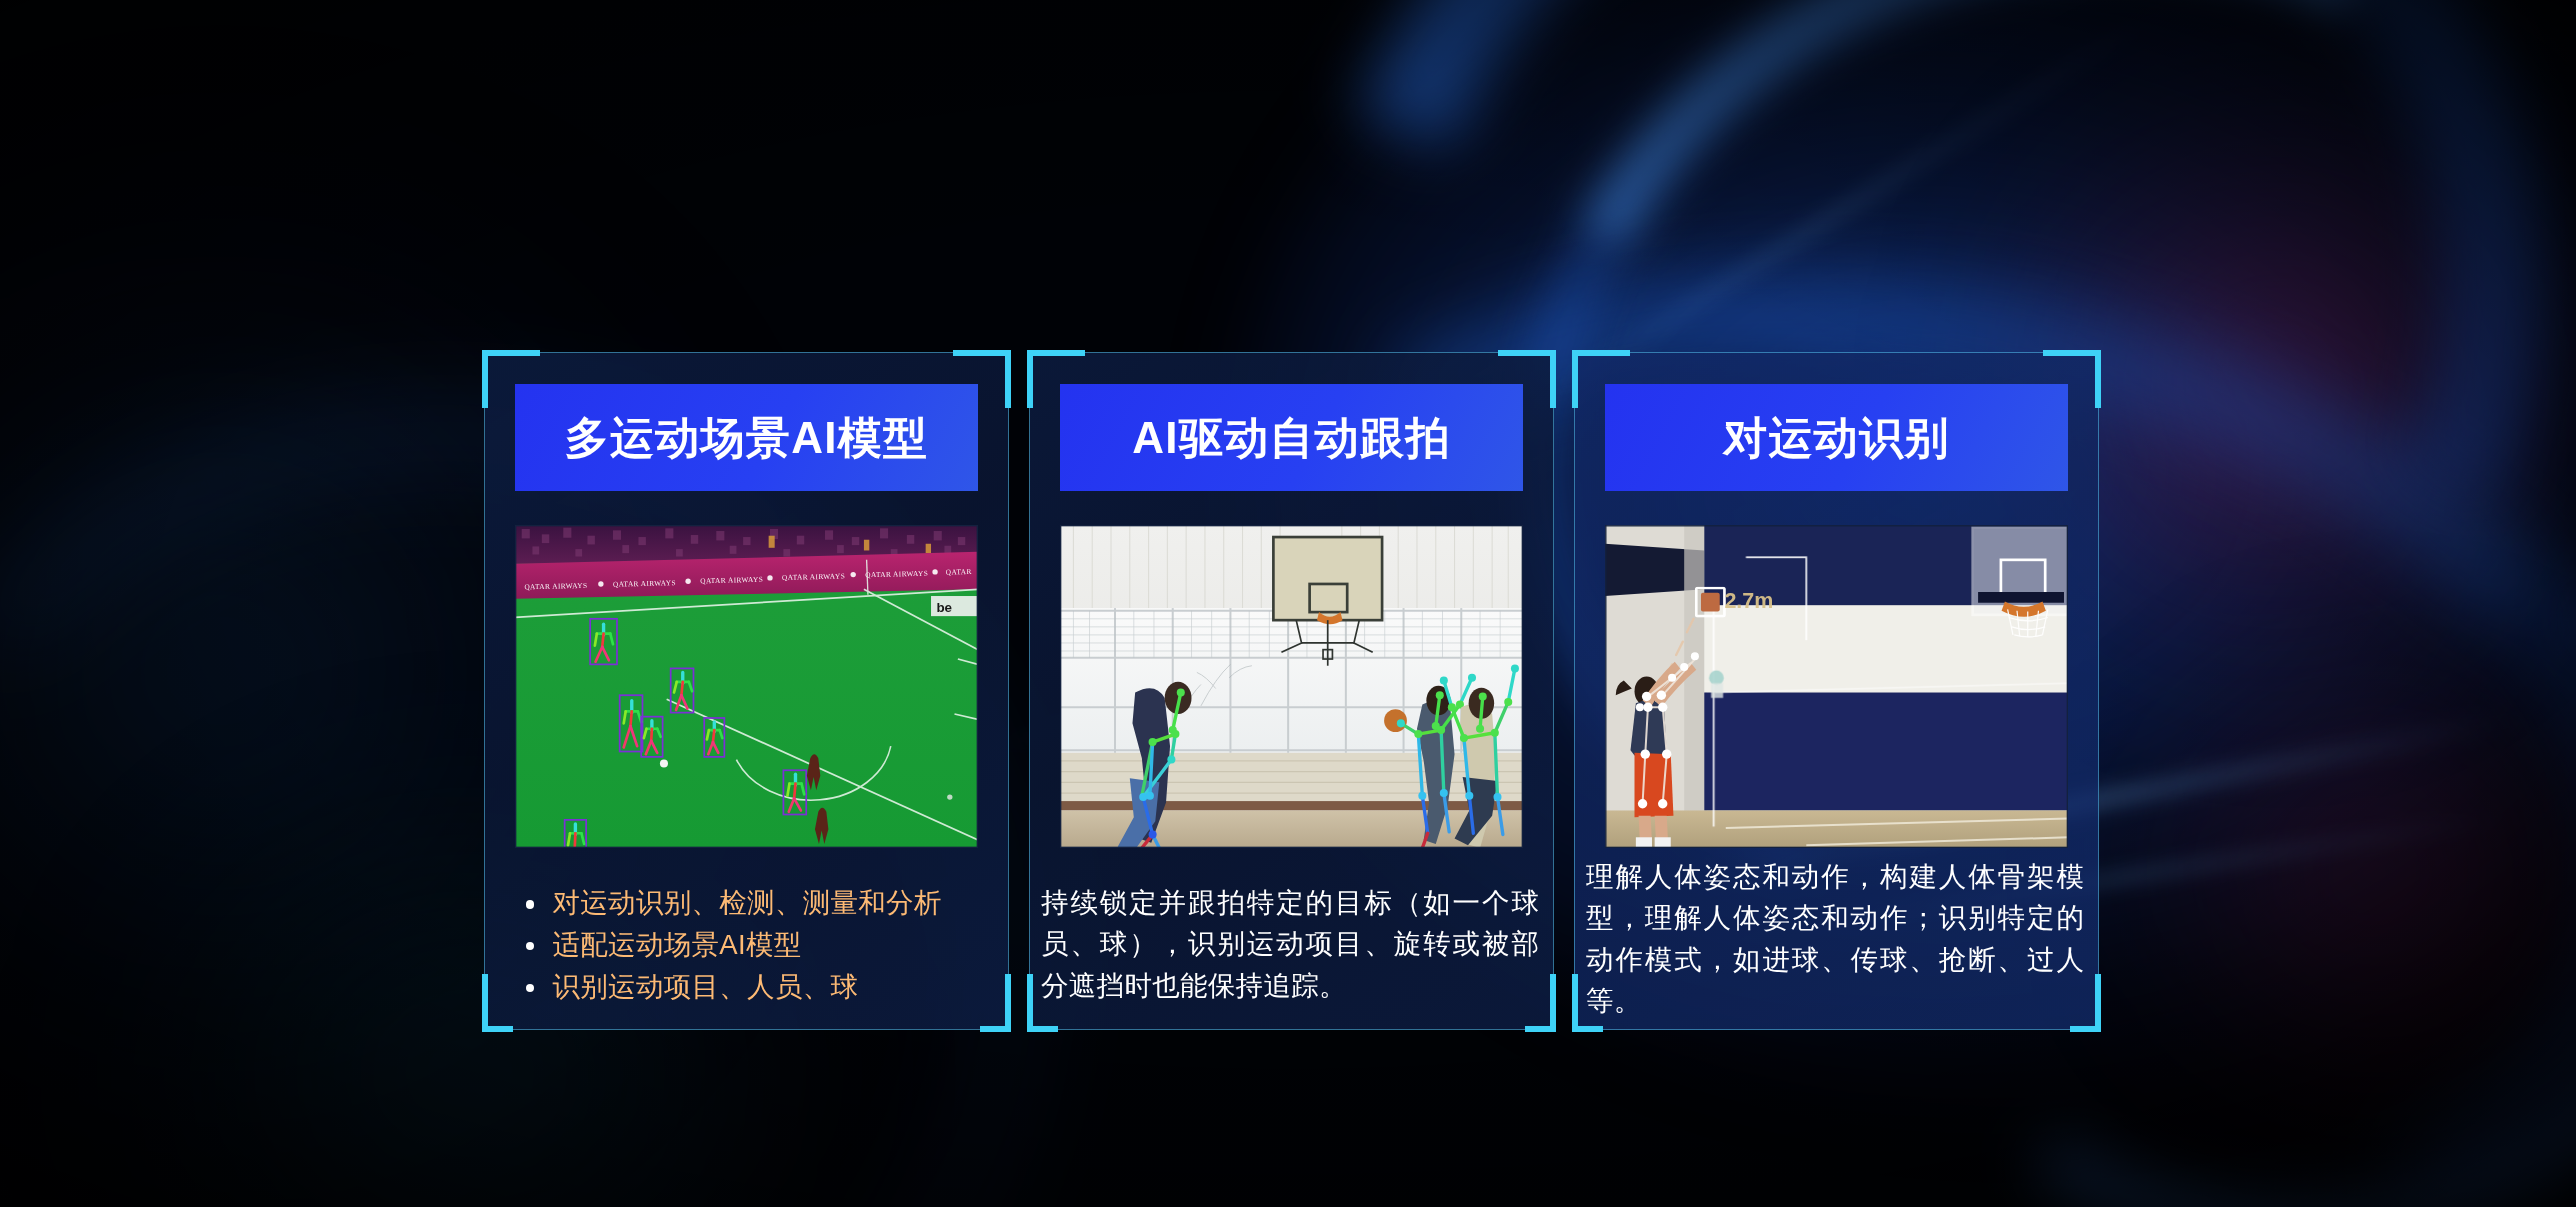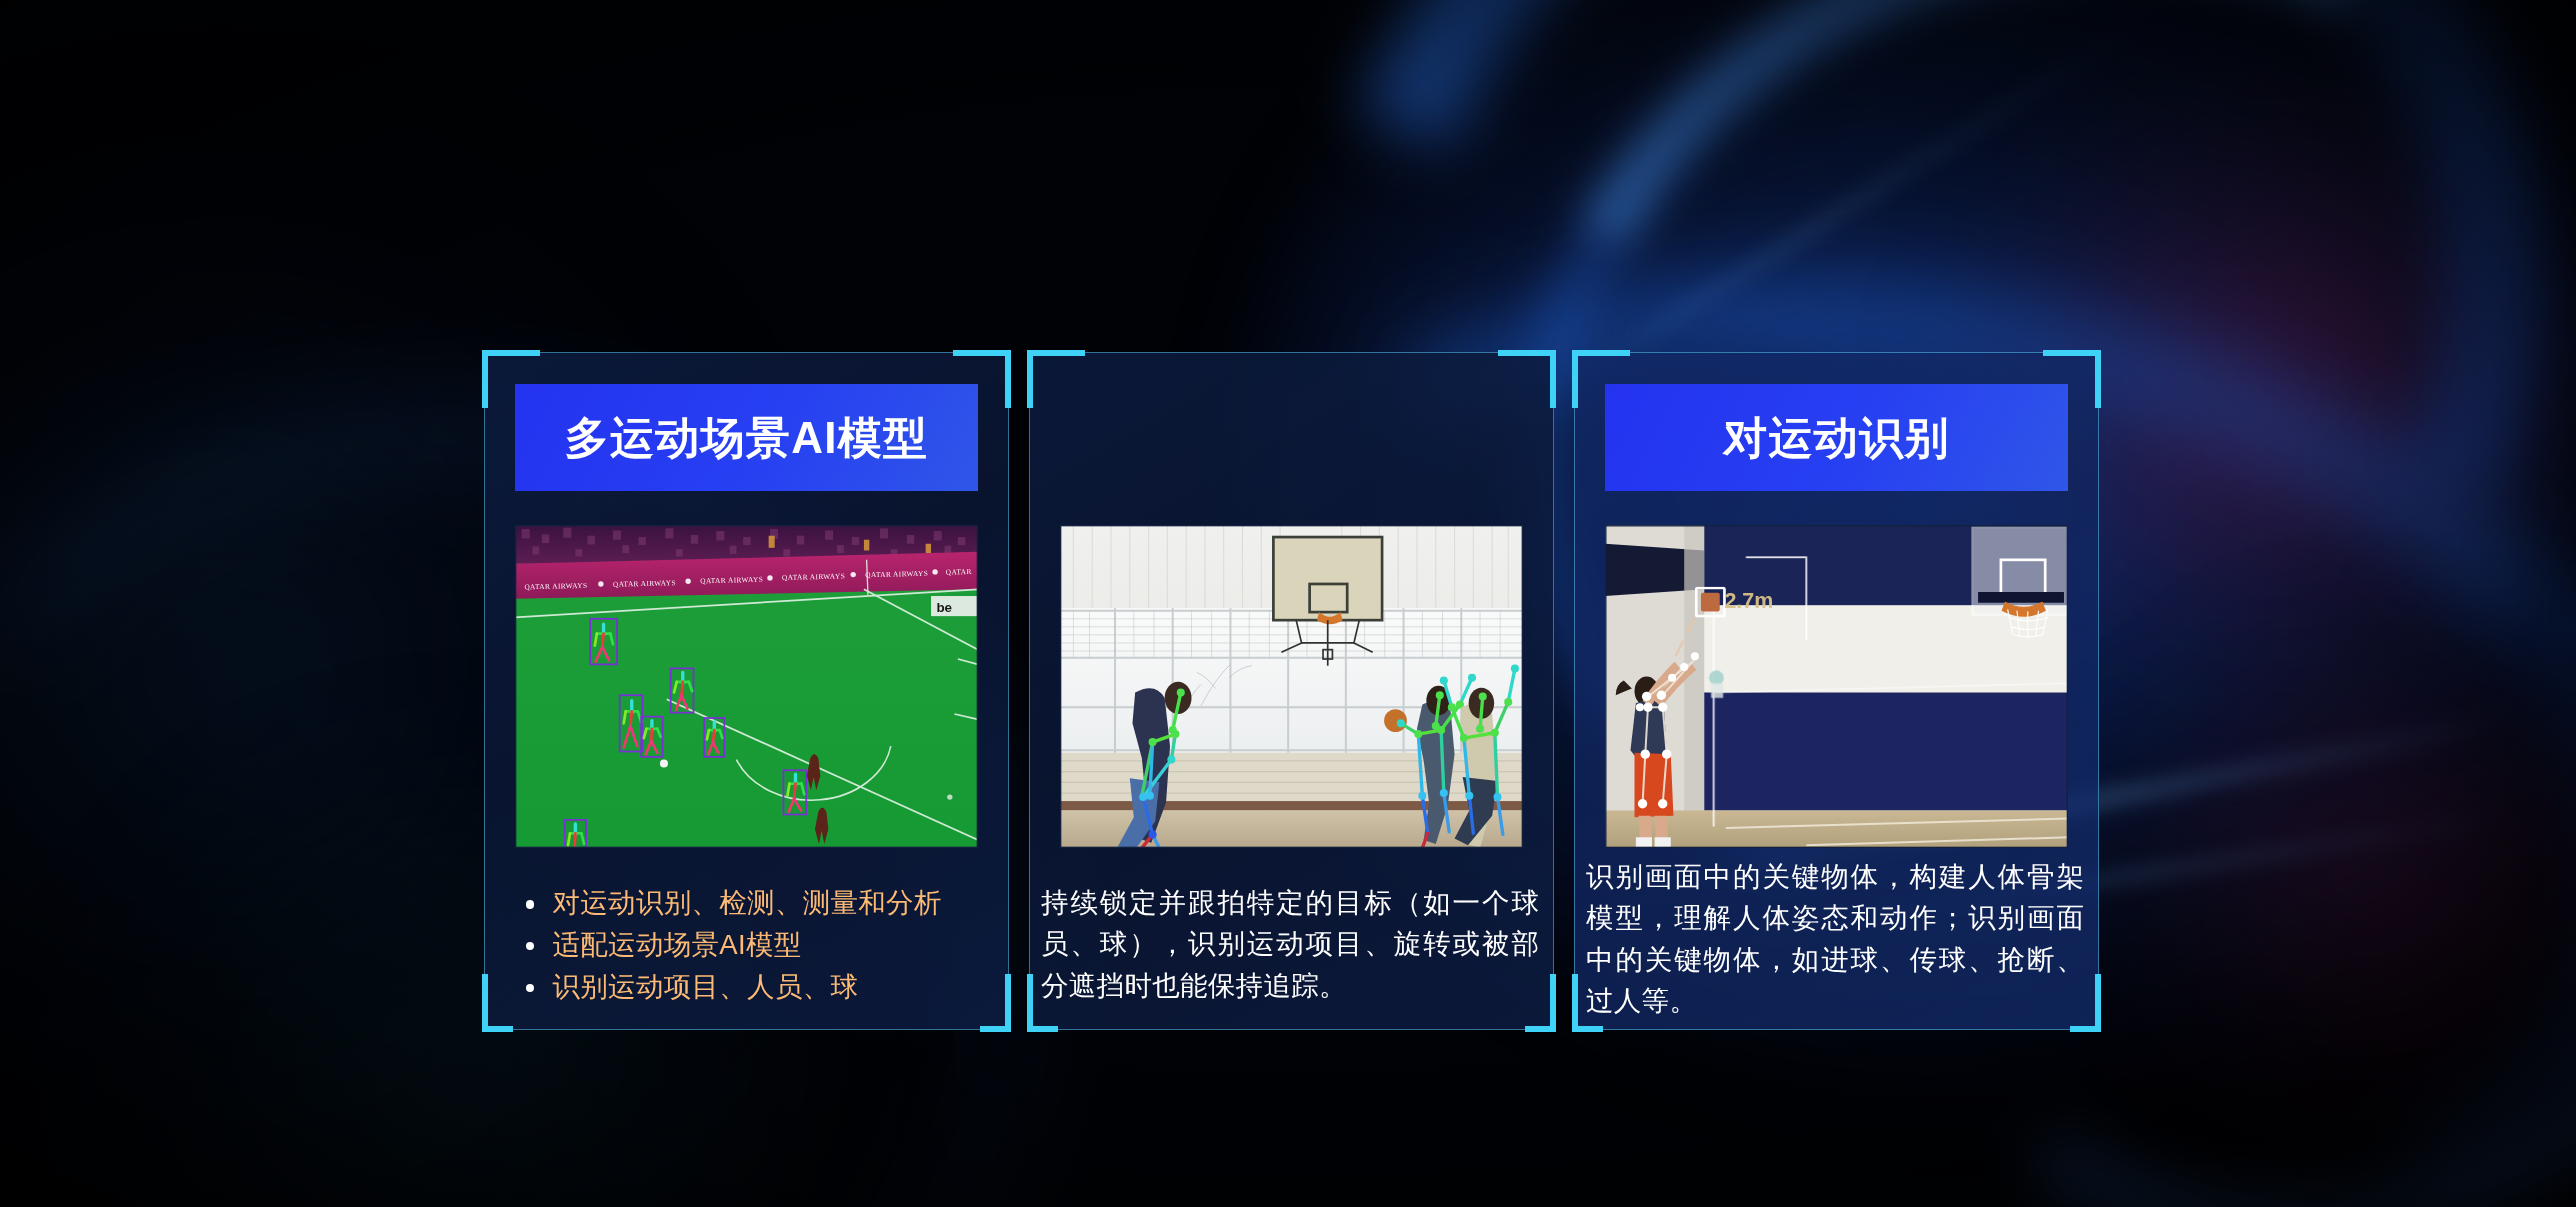--- a/index.html
+++ b/index.html
@@ -401,20 +401,23 @@
       </div>
     <div class="cb cb-bl">
         <i class="h"></i>
         <i class="v"></i>
       </div>
     <div class="cb cb-br">
         <i class="h"></i>
         <i class="v"></i>
       </div>
 
+    <div class="card-head">
+      <span class="card-head-text">AI驱动自动跟拍</span>
+    </div>
 
     <div class="card-media">
       <svg viewBox="0 0 690 482" preserveAspectRatio="none" aria-hidden="true">
         <defs>
           <linearGradient id="wallg" x1="0" y1="0" x2="0" y2="1">
             <stop offset="0" stop-color="#f0f0ee"></stop>
               <stop offset="1" stop-color="#e2e2de"></stop>
           </linearGradient>
           <linearGradient id="wing" x1="0" y1="0" x2="0" y2="1">
             <stop offset="0" stop-color="#fafafa"></stop>
@@ -749,18 +752,18 @@
           </g>
         </g>
 
         <circle cx="166" cy="228" r="11" fill="#9ecfc9" opacity=".8"></circle>
         <rect x="158" y="236" width="18" height="22" fill="#dfe6e4" opacity=".8"></rect>
         <rect width="690" height="482" fill="none" stroke="#13213f" stroke-width="4"></rect>
       </svg>
     </div>
 
     <div class="card-body">
-      <p class="para">识别画面中的关键物体，构建人体骨架模型，理解人体姿态和动作；识别画面中的关键物体，如进球、传球、抢断、过人等。</p>
+      <p class="para">理解人体姿态和动作，构建人体骨架模型，理解人体姿态和动作；识别特定的动作模式，如进球、传球、抢断、过人等。</p>
     </div>
   </section>
 
 </div>
 
 
 </body></html>

